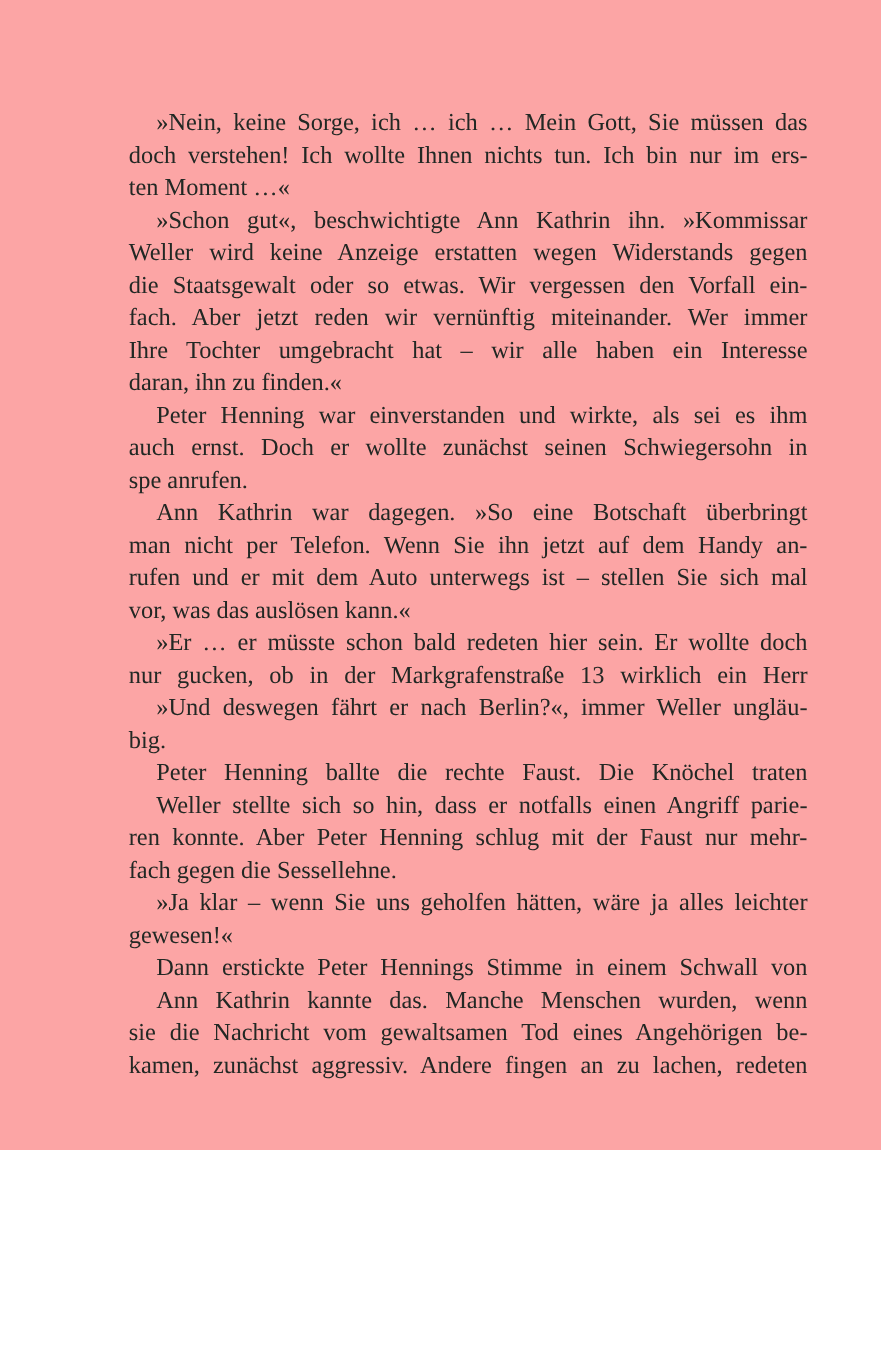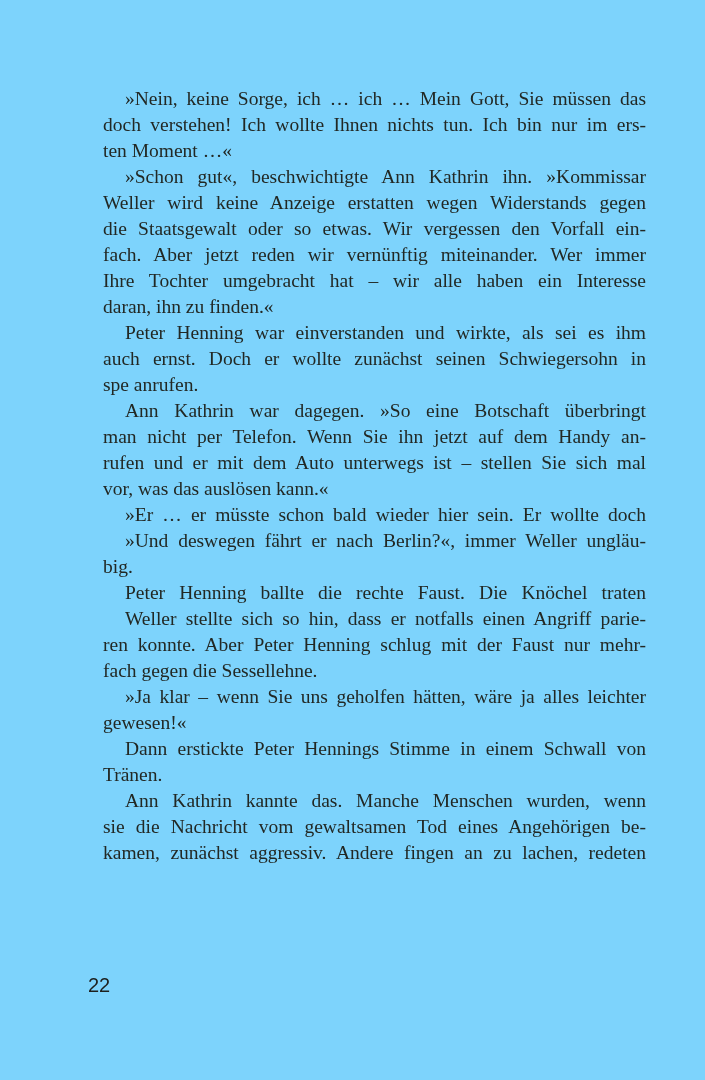--- a/index.html
+++ b/index.html
@@ -3,22 +3,22 @@
 <meta charset="utf-8">
 <style>
   html, body {
     margin: 0;
     padding: 0;
     background: #ffffff;
   }
   .page {
     position: relative;
     width: 705px;
-    height: 1080px;
-    background: #7dd3fc;
+    height: 920px;
+    background: #fca5a5;
     overflow: hidden;
   }
   .text-block {
     position: absolute;
     left: 103px;
     top: 86px;
     width: 543px;
     font-family: "Liberation Serif", "DejaVu Serif", serif;
     font-size: 19.5px;
     line-height: 26px;
@@ -73,41 +73,41 @@
         <div class="line">auch ernst. Doch er wollte zunächst seinen Schwiegersohn in</div>
         <div class="line last">spe anrufen.</div>
       </div>
       <div class="para">
         <div class="line first">Ann Kathrin war dagegen. »So eine Botschaft überbringt</div>
         <div class="line">man nicht per Telefon. Wenn Sie ihn jetzt auf dem Handy an-</div>
         <div class="line">rufen und er mit dem Auto unterwegs ist – stellen Sie sich mal</div>
         <div class="line last">vor, was das auslösen kann.«</div>
       </div>
       <div class="para">
-        <div class="line first">»Er … er müsste schon bald wieder hier sein. Er wollte doch</div>
+        <div class="line first">»Er … er müsste schon bald redeten hier sein. Er wollte doch</div>
+        <div class="line">nur gucken, ob in der Markgrafenstraße 13 wirklich ein Herr</div>
       </div>
       <div class="para">
         <div class="line first">»Und deswegen fährt er nach Berlin?«, immer Weller ungläu-</div>
         <div class="line last">big.</div>
       </div>
       <div class="para">
         <div class="line first">Peter Henning ballte die rechte Faust. Die Knöchel traten</div>
       </div>
       <div class="para">
         <div class="line first">Weller stellte sich so hin, dass er notfalls einen Angriff parie-</div>
         <div class="line">ren konnte. Aber Peter Henning schlug mit der Faust nur mehr-</div>
         <div class="line last">fach gegen die Sessellehne.</div>
       </div>
       <div class="para">
         <div class="line first">»Ja klar – wenn Sie uns geholfen hätten, wäre ja alles leichter</div>
         <div class="line last">gewesen!«</div>
       </div>
       <div class="para">
         <div class="line first">Dann erstickte Peter Hennings Stimme in einem Schwall von</div>
-        <div class="line last">Tränen.</div>
       </div>
       <div class="para">
         <div class="line first">Ann Kathrin kannte das. Manche Menschen wurden, wenn</div>
         <div class="line">sie die Nachricht vom gewaltsamen Tod eines Angehörigen be-</div>
         <div class="line last justified">kamen, zunächst aggressiv. Andere fingen an zu lachen, redeten</div>
       </div>
     </div>
   <div class="folio">22</div>
 </div>
 

